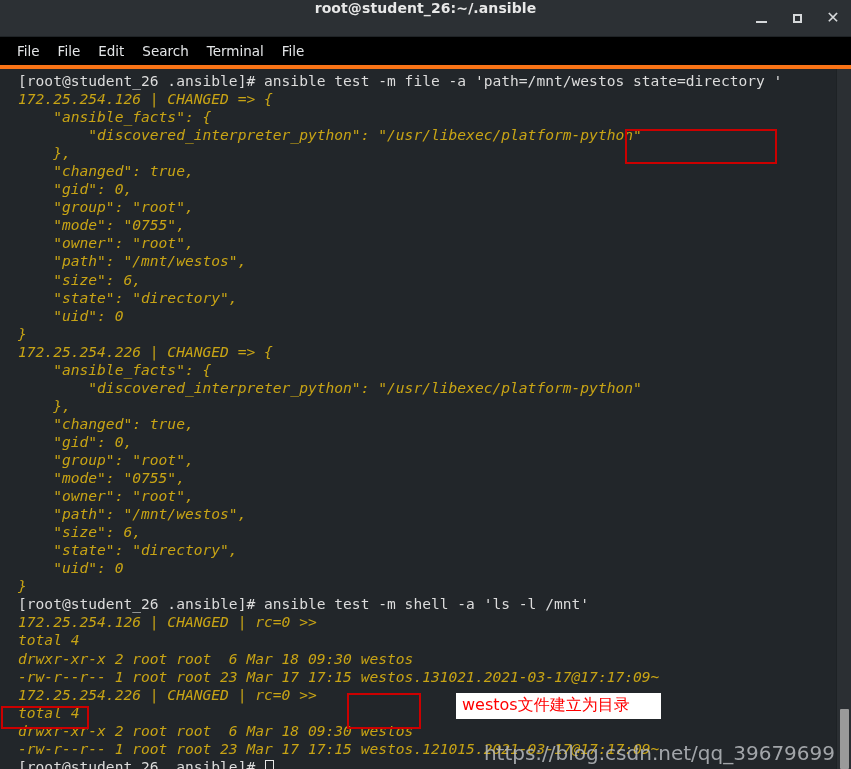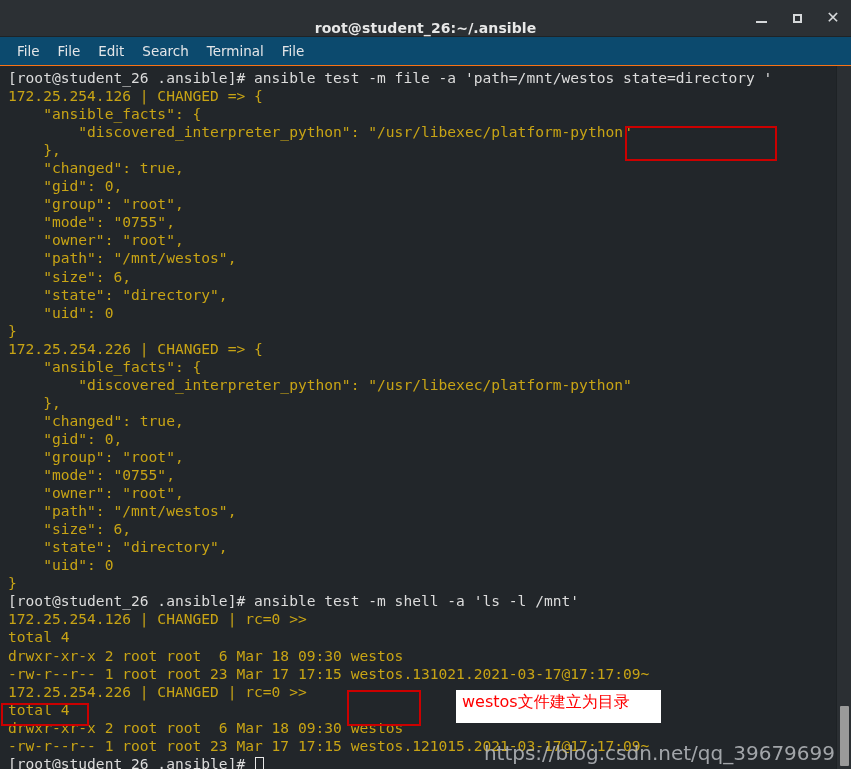--- a/index.html
+++ b/index.html
@@ -23,21 +23,21 @@
     flex-direction: column;
   }
 
   
   .titlebar {
     height: 36px;
     background: #2c3034;
     border-bottom: 1px solid #1f2326;
     position: relative;
     display: flex;
-    align-items: flex-end;
+    align-items: flex-start;
     justify-content: center;
     flex: none;
   }
   .titlebar-title {
     color: #e8e8e8;
     font-family: "DejaVu Sans", "Liberation Sans", sans-serif;
     font-size: 14px;
     font-weight: bold;
     letter-spacing: 0.1px;
   }
@@ -78,26 +78,26 @@
   }
   .win-btn .close-glyph {
     font-size: 16px;
     font-weight: bold;
     line-height: 16px;
   }
 
   
   .menubar {
     height: 28px;
-    background: #0c4a6e;
+    background: #000000;
     display: flex;
     align-items: center;
     padding-left: 8px;
     flex: none;
-    border-bottom: 1px solid #f97316;
+    border-bottom: 4px solid #f97316;
   }
   .menu-item {
     color: #e4e6e8;
     font-family: "DejaVu Sans", "Liberation Sans", sans-serif;
     font-size: 13.5px;
     padding: 2px 9px;
     cursor: pointer;
     white-space: nowrap;
   }
 
@@ -107,32 +107,32 @@
     position: relative;
     background: #22262a;
     overflow: hidden;
   }
   .term {
     position: absolute;
     left: 0;
     top: 0;
     right: 15px;
     bottom: 0;
-    padding: 3px 0 0 8px;
+    padding: 3px 0 0 18px;
     box-sizing: border-box;
     font-family: "DejaVu Sans Mono", "Liberation Mono", monospace;
     font-size: 14.6px;
     line-height: 18.05px;
     white-space: pre;
     overflow: hidden;
     letter-spacing: 0px;
   }
   .line { height: 18.05px; }
   .c-white  { color: #dcdcdc; }
-  .c-yellow { color: #c8a415; }
+  .c-yellow { color: #c8a415; font-style: italic; }
 
   
   .cursor {
     display: inline-block;
     width: 9px;
     height: 15px;
     border: 1.5px solid #e8e8e8;
     box-sizing: border-box;
     vertical-align: -3px;
     margin-left: 1px;
@@ -219,21 +219,21 @@
     <div class="menu-item">File</div>
   </div>
 
   <div class="term-wrap">
     <div class="term" id="term-lines"><div class="line c-white"><span>[root@student_26 .ansible]# ansible test -m file -a 'path=/mnt/westos state=directory '</span></div><div class="line c-yellow"><span>172.25.254.126 | CHANGED =&gt; {</span></div><div class="line c-yellow"><span>    "ansible_facts": {</span></div><div class="line c-yellow"><span>        "discovered_interpreter_python": "/usr/libexec/platform-python"</span></div><div class="line c-yellow"><span>    },</span></div><div class="line c-yellow"><span>    "changed": true,</span></div><div class="line c-yellow"><span>    "gid": 0,</span></div><div class="line c-yellow"><span>    "group": "root",</span></div><div class="line c-yellow"><span>    "mode": "0755",</span></div><div class="line c-yellow"><span>    "owner": "root",</span></div><div class="line c-yellow"><span>    "path": "/mnt/westos",</span></div><div class="line c-yellow"><span>    "size": 6,</span></div><div class="line c-yellow"><span>    "state": "directory",</span></div><div class="line c-yellow"><span>    "uid": 0</span></div><div class="line c-yellow"><span>}</span></div><div class="line c-yellow"><span>172.25.254.226 | CHANGED =&gt; {</span></div><div class="line c-yellow"><span>    "ansible_facts": {</span></div><div class="line c-yellow"><span>        "discovered_interpreter_python": "/usr/libexec/platform-python"</span></div><div class="line c-yellow"><span>    },</span></div><div class="line c-yellow"><span>    "changed": true,</span></div><div class="line c-yellow"><span>    "gid": 0,</span></div><div class="line c-yellow"><span>    "group": "root",</span></div><div class="line c-yellow"><span>    "mode": "0755",</span></div><div class="line c-yellow"><span>    "owner": "root",</span></div><div class="line c-yellow"><span>    "path": "/mnt/westos",</span></div><div class="line c-yellow"><span>    "size": 6,</span></div><div class="line c-yellow"><span>    "state": "directory",</span></div><div class="line c-yellow"><span>    "uid": 0</span></div><div class="line c-yellow"><span>}</span></div><div class="line c-white"><span>[root@student_26 .ansible]# ansible test -m shell -a 'ls -l /mnt'</span></div><div class="line c-yellow"><span>172.25.254.126 | CHANGED | rc=0 &gt;&gt;</span></div><div class="line c-yellow"><span>total 4</span></div><div class="line c-yellow"><span>drwxr-xr-x 2 root root  6 Mar 18 09:30 westos</span></div><div class="line c-yellow"><span>-rw-r--r-- 1 root root 23 Mar 17 17:15 westos.131021.2021-03-17@17:17:09~</span></div><div class="line c-yellow"><span>172.25.254.226 | CHANGED | rc=0 &gt;&gt;</span></div><div class="line c-yellow"><span>total 4</span></div><div class="line c-yellow"><span>drwxr-xr-x 2 root root  6 Mar 18 09:30 westos</span></div><div class="line c-yellow"><span>-rw-r--r-- 1 root root 23 Mar 17 17:15 westos.121015.2021-03-17@17:17:09~</span></div><div class="line c-white"><span>[root@student_26 .ansible]# </span><span class="cursor"></span></div></div>
 
     <div id="anno-layer">
         <div class="anno-box" style="left: 625px; top: 60px; width: 152px; height: 35px;"></div>
         <div class="anno-box" style="left: 1px; top: 637px; width: 88px; height: 23px;"></div>
         <div class="anno-box" style="left: 347px; top: 624px; width: 74px; height: 36px;"></div>
-        <div class="anno-label" style="left: 456px; top: 624px; width: 205px; height: 33px;">westos文件建立为目录</div>
+        <div class="anno-label" style="left: 456px; top: 624px; width: 205px; height: 26px;">westos文件建立为目录</div>
       </div>
 
     <div class="watermark">https://blog.csdn.net/qq_39679699</div>
 
     <div class="scrollbar">
       <div class="scroll-thumb" id="scroll-thumb" style="top: 640px; height: 60px;"></div>
     </div>
   </div>
 
 </div>

